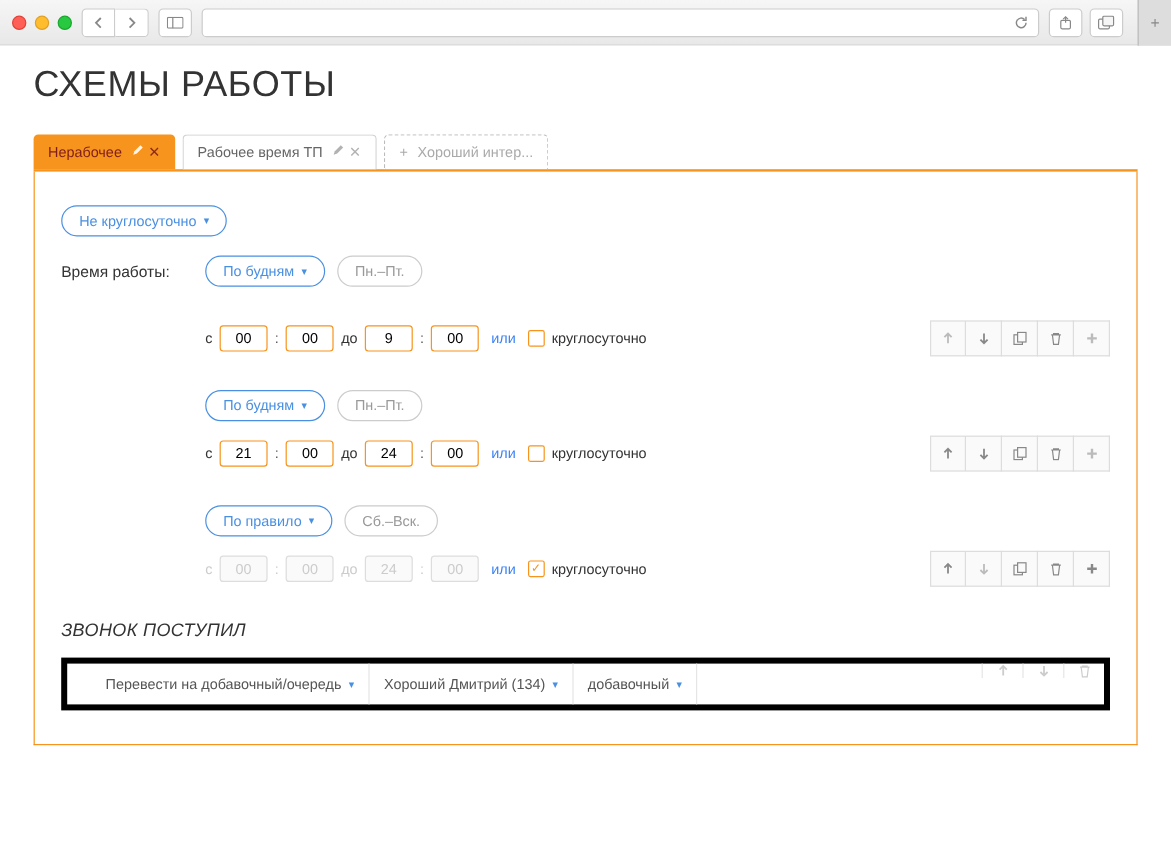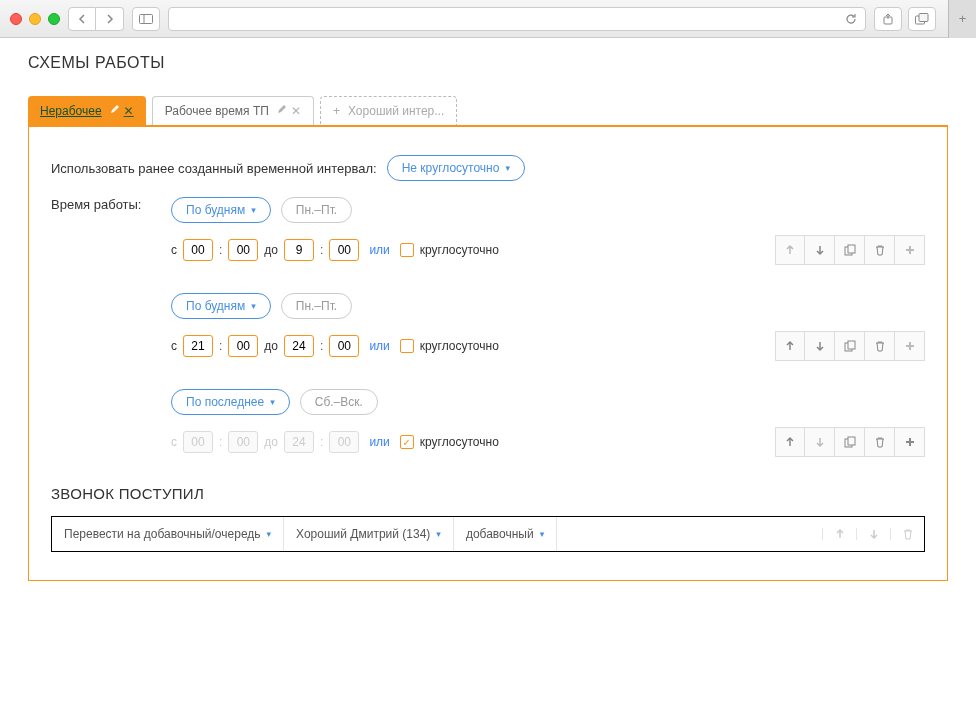--- a/index.html
+++ b/index.html
@@ -15,62 +15,62 @@
 .nav-btn { width: 28px; height: 24px; border: 1px solid #ccc; background: #fff; border-radius: 4px; display: flex; align-items: center; justify-content: center; color: #888; font-size: 12px; }
 .nav-group { display: flex; }
 .nav-group .nav-btn:first-child { border-radius: 4px 0 0 4px; }
 .nav-group .nav-btn:last-child { border-radius: 0 4px 4px 0; border-left: none; }
 .addr-bar { flex: 1; height: 24px; background: #fff; border: 1px solid #ccc; border-radius: 4px; display: flex; align-items: center; justify-content: flex-end; padding: 0 8px; color: #888; }
 .right-btns { display: flex; gap: 6px; }
 .tab-plus { width: 28px; height: 38px; background: #ddd; border-left: 1px solid #bbb; display: flex; align-items: center; justify-content: center; color: #888; margin-left: 4px; margin-right: -10px; }
 
 
 .page { padding: 16px 28px 28px; background: #fff; }
-h1 { font-size: 16px; font-weight: 400; letter-spacing: 0.5px; margin-bottom: 24px; }
+h1 { font-size: 30px; font-weight: 400; letter-spacing: 0.5px; margin-bottom: 24px; }
 
 
 .tabs { display: flex; gap: 6px; border-bottom: 2px solid #f7941d; }
 .tab { padding: 7px 12px; border-radius: 4px 4px 0 0; display: flex; align-items: center; gap: 8px; font-size: 12px; position: relative; }
-.tab.active { background: #f7941d; color: #14532d; text-decoration: underline; }
+.tab.active { background: #f7941d; color: #7f1d1d; }
 .tab.inactive { background: #fff; border: 1px solid #ccc; border-bottom: none; color: #666; }
 .tab.add { background: #fff; border: 1px dashed #bbb; border-bottom: none; color: #aaa; }
 .tab .actions { display: flex; gap: 4px; font-size: 11px; }
 .tab .icon { font-size: 12px; opacity: 0.9; }
 
 .panel { border: 1px solid #f7941d; border-top: none; padding: 28px 22px; }
 
 .row { display: flex; align-items: center; gap: 10px; margin-bottom: 16px; }
 .label { font-size: 13px; }
 
 .pill { border-radius: 16px; padding: 5px 14px; font-size: 12px; display: inline-flex; align-items: center; gap: 6px; cursor: pointer; }
 .pill.outline-blue { border: 1px solid #4a90e2; color: #4a90e2; background: #fff; }
 .pill.outline-gray { border: 1px solid #ccc; color: #999; background: #fff; }
 .chev { font-size: 9px; }
 
 .schedule-block { margin-left: 120px; margin-bottom: 28px; }
 .schedule-head { display: flex; gap: 10px; align-items: center; margin-bottom: 12px; }
 .time-row { display: flex; align-items: center; gap: 6px; font-size: 12px; }
-.time-input { width: 30px; height: 22px; border: 1px solid #f7941d; border-radius: 3px; text-align: center; font-size: 12px; background: #fff; }
+.time-input { width: 40px; height: 22px; border: 1px solid #f7941d; border-radius: 3px; text-align: center; font-size: 12px; background: #fff; }
 .time-input.disabled { border-color: #ddd; color: #ccc; background: #fafafa; }
 .colon { color: #555; }
 .or { color: #3b82f6; margin: 0 4px; }
 .chk { width: 14px; height: 14px; border: 1.5px solid #f7941d; border-radius: 2px; display: inline-flex; align-items: center; justify-content: center; font-size: 10px; color: #f7941d; background: #fff; }
 .round-label { color: #333; }
 
 .row-actions { margin-left: auto; display: flex; }
 .act { width: 30px; height: 30px; border: 1px solid #ddd; background: #fafafa; color: #bbb; display: flex; align-items: center; justify-content: center; font-size: 14px; }
 .act + .act { border-left: none; }
 .act.active { color: #888; }
 
 
-.first-row { display: flex; align-items: flex-start; gap: 10px; margin-bottom: 12px; }
-
-h2 { font-size: 15px; font-weight: 400; margin: 20px 0 14px; letter-spacing: 0.3px; }
-
-.rule-row { border: 1px solid #000000; display: flex; align-items: center; }
+.first-row { display: flex; align-items: center; gap: 10px; margin-bottom: 28px; }
+
+h2 { font-size: 15px; font-weight: 400; margin: 20px 0 14px; letter-spacing: 0.3px; font-style: italic; }
+
+.rule-row { border: 5px solid #000000; display: flex; align-items: flex-start; padding-left: 20px; }
 .rule-cell { border-right: 1px solid #e5e5e5; padding: 10px 12px; display: flex; align-items: center; gap: 6px; font-size: 12px; color: #555; }
 .rule-spacer { flex: 1; }
 .chev-blue { color: #4a90e2; font-size: 9px; }
 .rule-actions { display: flex; }
 .rule-act { width: 34px; border-left: 1px solid #e5e5e5; display: flex; align-items: center; justify-content: center; color: #ccc; font-size: 14px; }
 
 .add-rule { margin-top: 24px; }
 
 svg { display: block; }
 </style>
@@ -151,21 +151,20 @@
     </div>
     <div class="tab add">
       <span>+</span>
       <span>Хороший интер...</span>
     </div>
   </div>
 
   <div class="panel">
 
     <div class="row">
-      <span class="label">Использовать ранее созданный временной интервал:</span>
       <span class="pill outline-blue">
         <span>Не круглосуточно</span>
         <span class="chev">▾</span>
       </span>
     </div>
 
     <div class="first-row">
       <span class="label" style="width:110px">Время работы:</span>
       <span class="pill outline-blue">
         <span>По будням</span>
@@ -266,21 +265,21 @@
                 <path d="M6 2v8M2 6h8" stroke="currentColor" fill="none" stroke-width="2"></path>
               </svg>
             </div>
         </div>
       </div>
     </div>
 
     <div class="schedule-block">
       <div class="schedule-head">
         <span class="pill outline-blue">
-          <span>По последнее</span>
+          <span>По правило</span>
           <span class="chev">▾</span>
         </span>
         <span class="pill outline-gray">
           <span>Сб.–Вск.</span>
         </span>
       </div>
       <div class="time-row">
         <span style="color:#ccc">с</span>
         <input class="time-input disabled" disabled="" value="00" style="">
         <span class="colon" style="color:#ccc">:</span>

